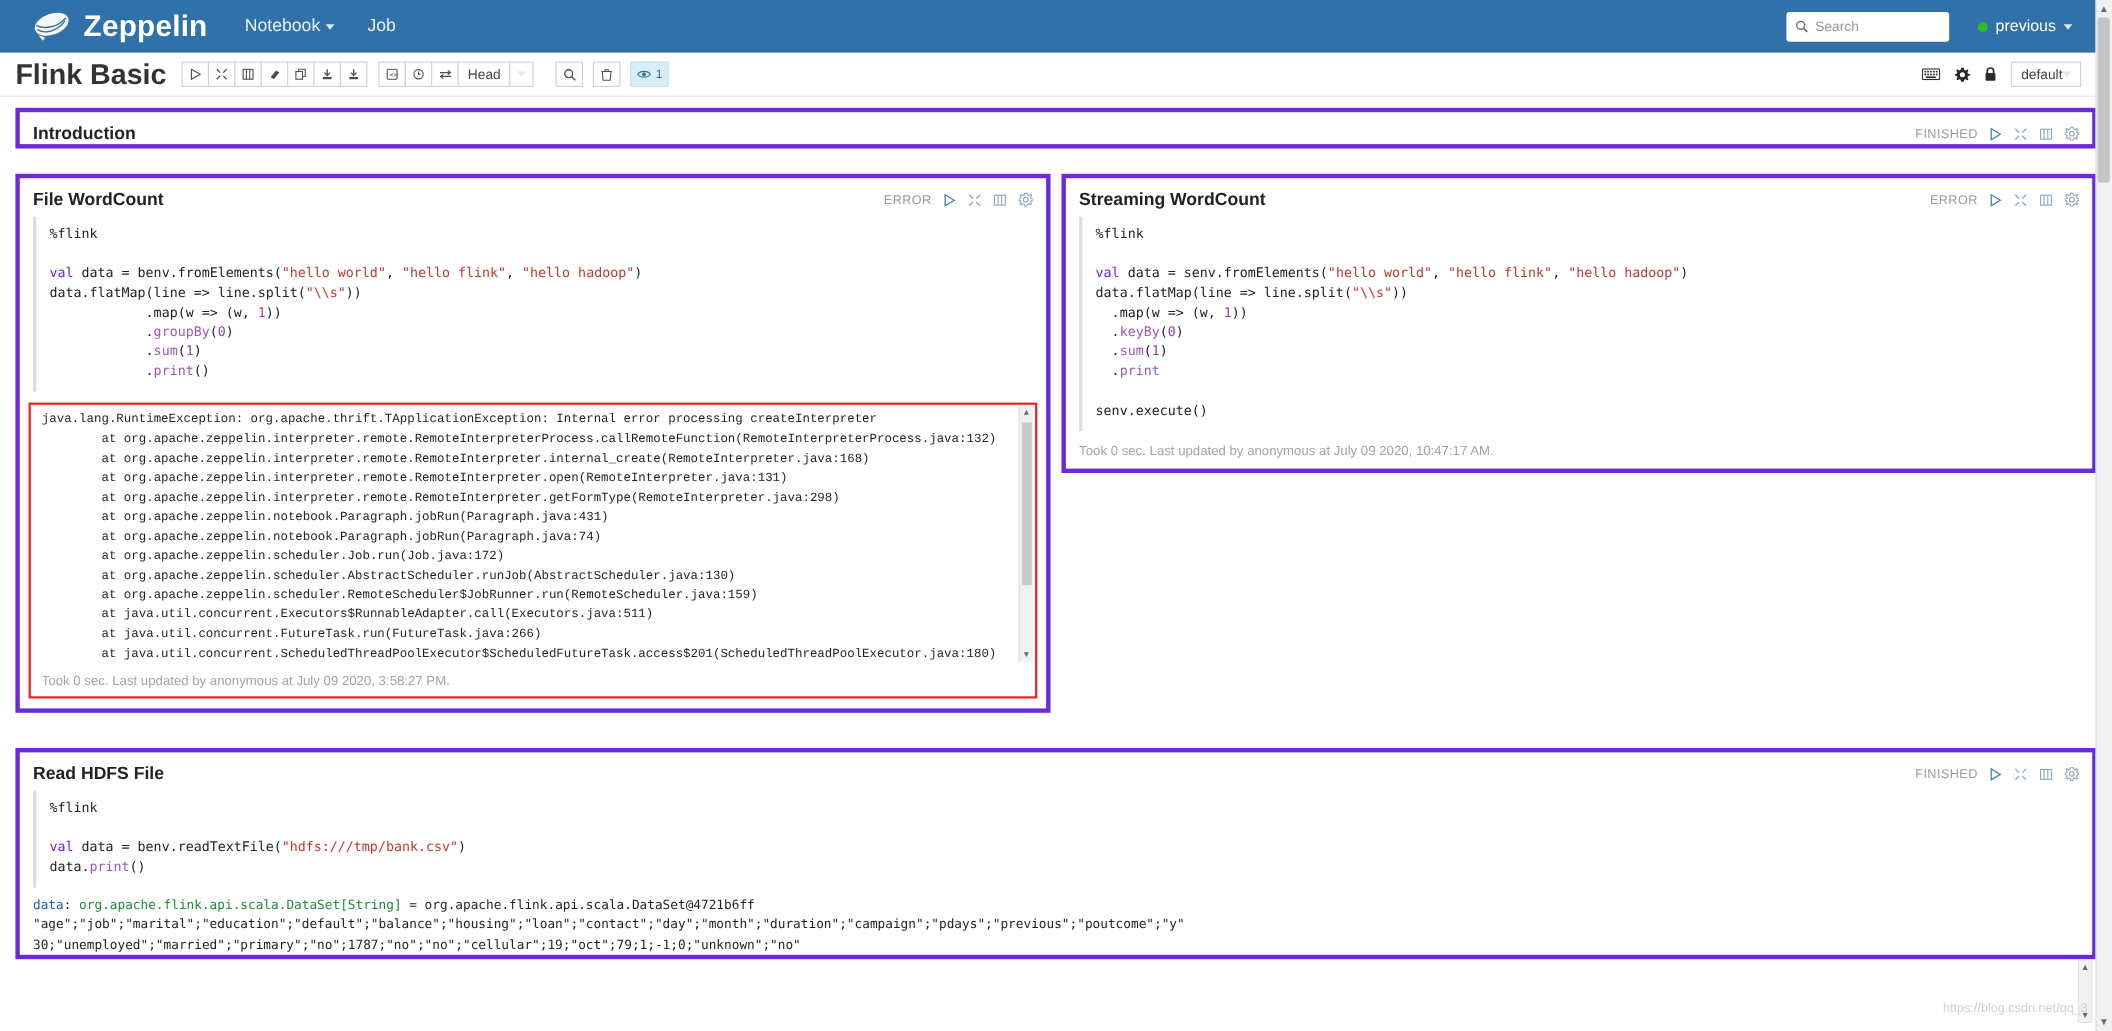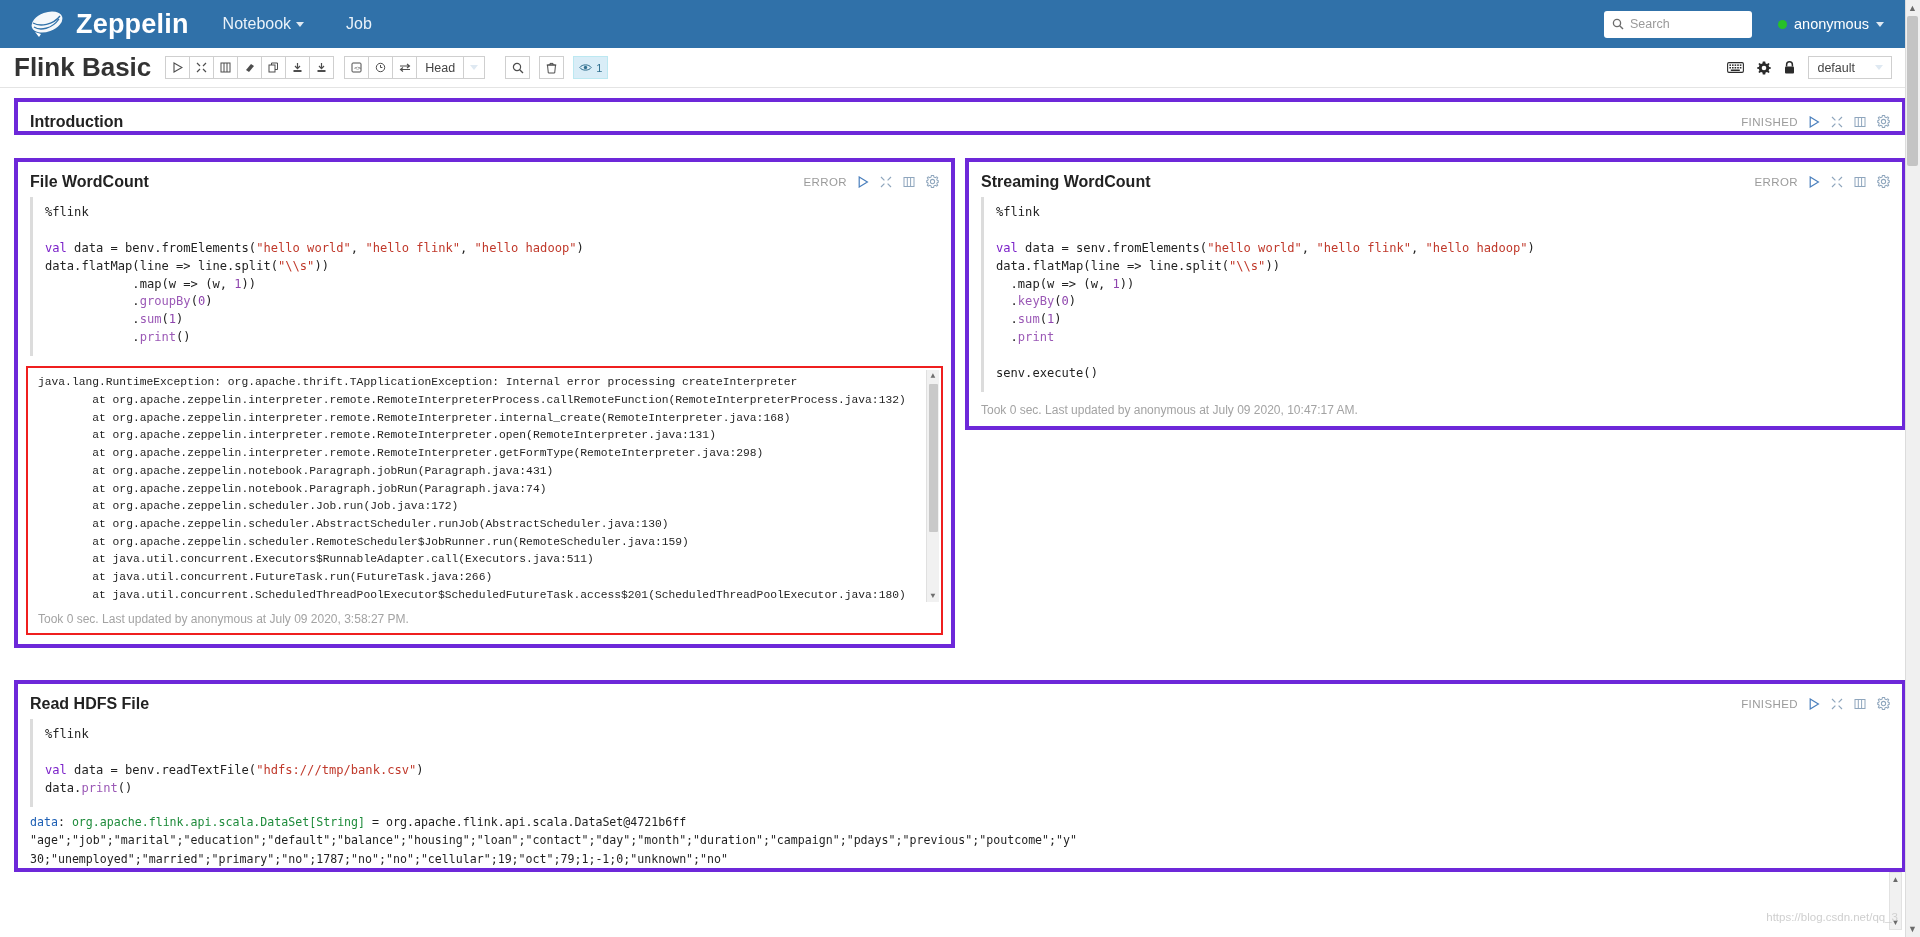--- a/index.html
+++ b/index.html
@@ -16,21 +16,21 @@
   
   .navbar {
     height:48px; background:#3071a9;
     display:flex; align-items:center;
     padding:0 14px 0 28px;
     color:#fff;
   }
   .brand { display:flex; align-items:center; gap:10px; margin-right:34px; }
   .brand-logo { width:38px; height:30px; position:relative; }
   .brand-name { font-size:27px; font-weight:bold; letter-spacing:.2px; color:#fff; font-family:"Liberation Sans", sans-serif; }
-  .nav-links { display:flex; align-items:center; gap:42px; }
+  .nav-links { display:flex; align-items:center; gap:30px; }
   .nav-link { font-size:16px; color:#eaf2f9; cursor:pointer; display:flex; align-items:center; gap:5px; }
   .caret { width:0;height:0;border-left:4px solid transparent;border-right:4px solid transparent;border-top:5px solid #dfe9f2; display:inline-block; }
   .nav-right { margin-left:auto; display:flex; align-items:center; gap:26px; padding-right:22px; }
   .search-box {
     width:148px; height:27px; background:#fff; border-radius:3px;
     display:flex; align-items:center; gap:6px; padding:0 8px;
   }
   .search-box .ph { color:#9a9a9a; font-size:12.5px; }
   .user-menu { display:flex; align-items:center; gap:7px; font-size:14.5px; color:#fff; cursor:pointer; }
   .dot-green { width:9px;height:9px;border-radius:50%;background:#27c127; display:inline-block; }
@@ -49,21 +49,21 @@
     display:flex; align-items:center; justify-content:center;
     font-size:11px; color:#4d4d4d; cursor:pointer; margin-left:-1px;
   }
   .tbtn:first-child { margin-left:0; }
   .tbtn.single { margin-left:0; margin-right:9px; }
   .tbtn.eye { background:#d9edf7; border-color:#bce8f1; color:#31708f; gap:4px; min-width:34px; }
   .dd-label { height:23px; padding:0 8px; border:1px solid #cfcfcf; background:#fff; display:flex; align-items:center; font-size:12.5px; color:#444; margin-left:-1px;}
   .dd-arrow { height:23px; width:22px; border:1px solid #cfcfcf; background:#fff; display:flex; align-items:center; justify-content:center; margin-left:-1px;}
   .nb-right { margin-left:auto; display:flex; align-items:center; gap:13px; padding-right:14px;}
   .nb-right .ic { font-size:14px; color:#2b2b2b; cursor:pointer; }
-  .default-dd { height:23px; padding:0 8px; border:1px solid #cfcfcf; background:#fff; display:flex; align-items:center; gap:20px; font-size:12.5px; color:#444; cursor:pointer;}
+  .default-dd { height:23px; padding:0 8px; border:1px solid #cfcfcf; background:#fff; display:flex; align-items:center; gap:0; font-size:12.5px; color:#444; cursor:pointer;}
 
   
   .nb-body { padding:10px 14px 0 14px; }
   .para {
     background:#fff; border:4px solid #6d28d9;
     margin-bottom:23px; position:relative;
   }
   .para-head { display:flex; align-items:flex-start; padding:11px 12px 0 12px; }
   .para-title { font-size:16px; font-weight:bold; color:#222; }
   .para-ctrl { margin-left:auto; display:flex; align-items:center; gap:11px; padding-top:2px; }
@@ -158,21 +158,21 @@
       <span>
         <svg width="12" height="12" viewBox="0 0 12 12">
             <circle cx="5" cy="5" r="3.6" stroke="#6b6b6b" stroke-width="1.3" fill="none"></circle>
             <line x1="7.7" y1="7.7" x2="11" y2="11" stroke="#6b6b6b" stroke-width="1.4"></line>
           </svg>
       </span>
       <span class="ph">Search</span>
     </div>
     <div class="user-menu">
       <span class="dot-green"></span>
-      <span>anonymous</span>
+      <span>previous</span>
       <i class="caret"></i>
     </div>
   </div>
 </div>
 
 <div class="nb-toolbar">
   <div class="nb-title">Flink Basic</div>
 
   <div class="btn-group">
     <div class="tbtn">

